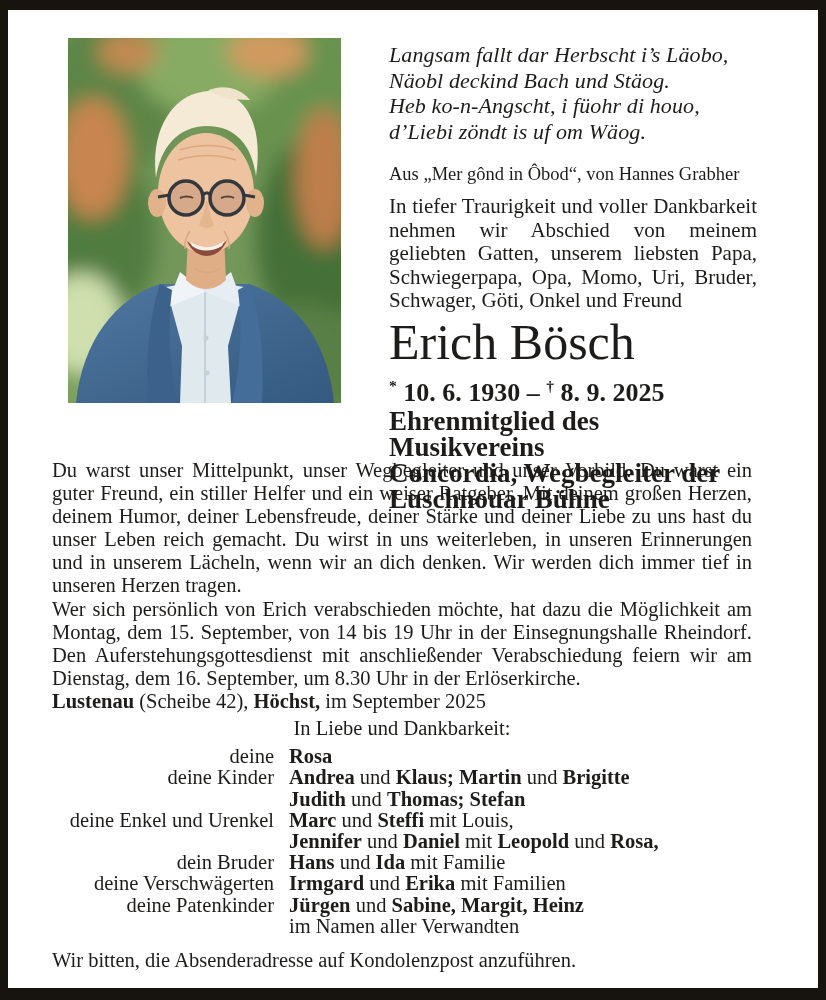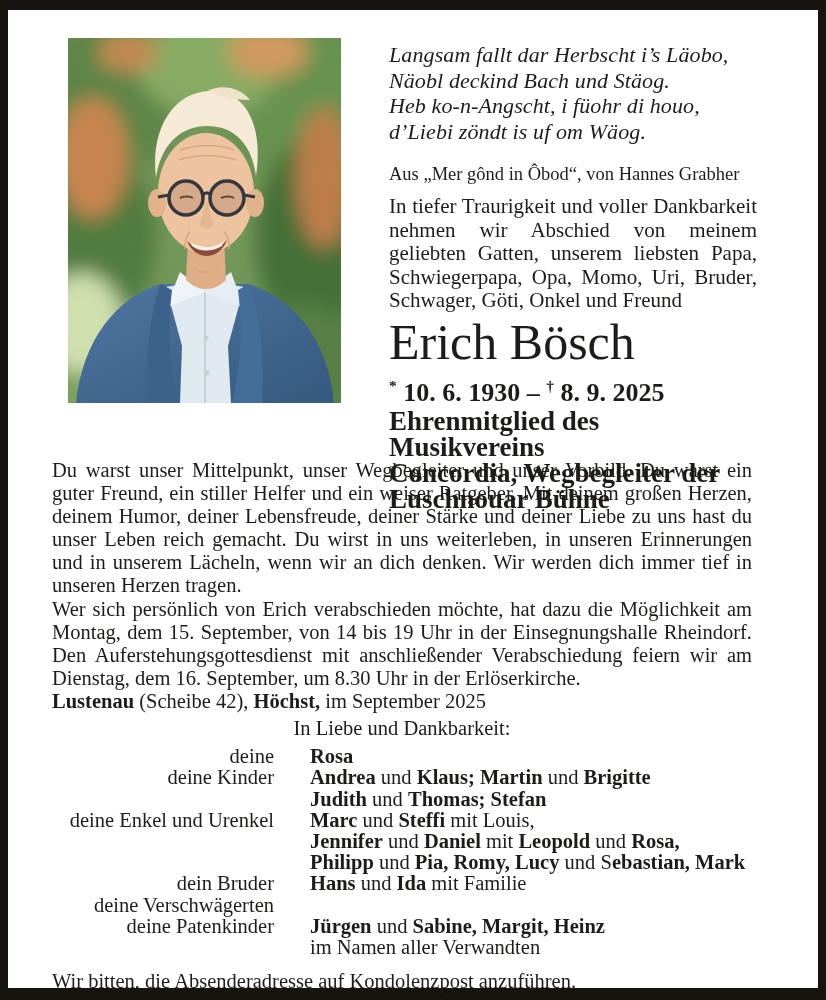--- a/index.html
+++ b/index.html
@@ -23,21 +23,21 @@
   .name{margin-top:3px;font-size:50px;line-height:52px;white-space:nowrap;}
   .dates{margin-top:9px;font-weight:bold;font-size:26px;white-space:nowrap;}
   .sup{font-size:0.6em;vertical-align:super;}
   .honors{font-weight:bold;font-size:27px;line-height:26px;}
 
   .mcol{position:absolute;left:52px;top:459px;width:700px;font-size:20.5px;line-height:23.1px;}
   .bodytext{text-align:justify;}
   .place{white-space:nowrap;}
   .closing{margin-top:4px;text-align:center;}
   .family{margin-top:6px;line-height:21.2px;}
-  .fam-row{display:flex;gap:21px;}
+  .fam-row{display:flex;}
   .fam-label{width:222px;text-align:right;flex:none;}
   .fam-val{margin-left:15px;}
   .b{font-weight:bold;}
   .footer-note{margin-top:12px;}
 </style>
 </head>
 <body>
 
 <div class="page">
 
@@ -146,29 +146,26 @@
         </div>
       <div class="fam-row">
           <div class="fam-label">deine Enkel und Urenkel</div>
           <div class="fam-val"><span class="b">Marc</span><span> und </span><span class="b">Steffi</span><span> mit Louis,</span></div>
         </div>
       <div class="fam-row">
           <div class="fam-label"></div>
           <div class="fam-val"><span class="b">Jennifer</span><span> und </span><span class="b">Daniel</span><span> mit </span><span class="b">Leopold</span><span> und </span><span class="b">Rosa,</span></div>
         </div>
       <div class="fam-row">
-          <div class="fam-label"></div>
-          <div class="fam-val"><span class="b">Philipp</span><span> und </span><span class="b">Pia, Romy, Lucy</span><span> und S</span><span class="b">ebastian, Mark</span></div>
-        </div>
-      <div class="fam-row">
           <div class="fam-label">dein Bruder</div>
           <div class="fam-val"><span class="b">Hans</span><span> und </span><span class="b">Ida</span><span> mit Familie</span></div>
         </div>
       <div class="fam-row">
           <div class="fam-label">deine Verschwägerten</div>
+          <div class="fam-val"><span class="b">Irmgard</span><span> und </span><span class="b">Erika</span><span> mit Familien</span></div>
         </div>
       <div class="fam-row">
           <div class="fam-label">deine Patenkinder</div>
           <div class="fam-val"><span class="b">Jürgen</span><span> und </span><span class="b">Sabine, Margit, Heinz</span></div>
         </div>
       <div class="fam-row">
           <div class="fam-label"></div>
           <div class="fam-val"><span>im Namen aller Verwandten</span></div>
         </div>
     </div>

